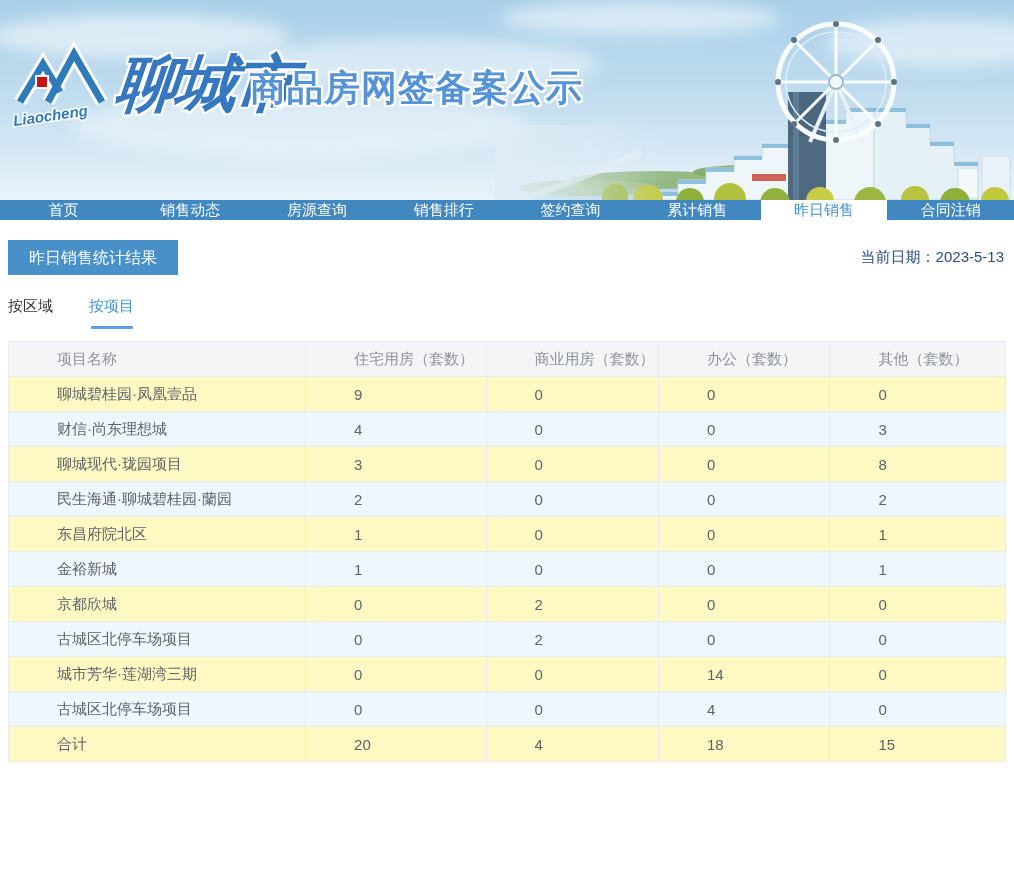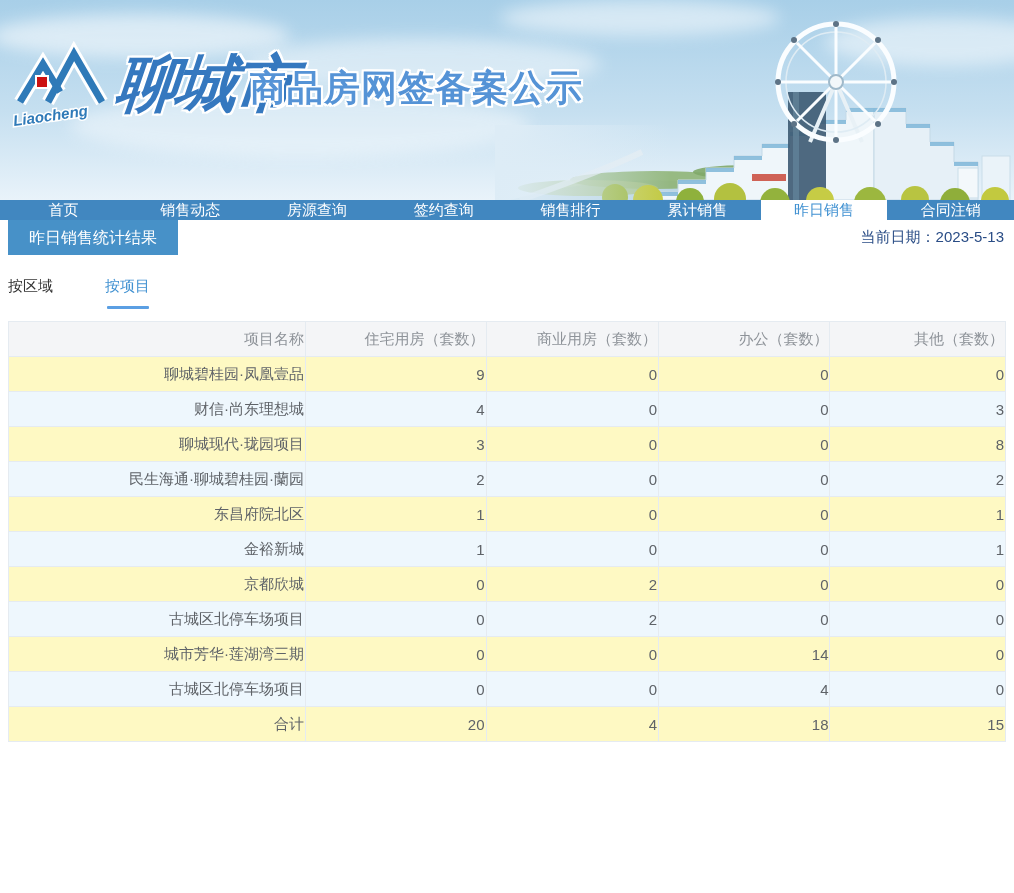--- a/index.html
+++ b/index.html
@@ -44,39 +44,39 @@
   }
   
   .nav-bar{display:flex;width:100%;height:20px;background:var(--nav-bg);}
   .nav-item{
     flex:1;display:flex;align-items:center;justify-content:center;
     color:#fff;font-size:15px;text-decoration:none;cursor:pointer;white-space:nowrap;
   }
   .nav-item.active{background:#fff;color:var(--active-link);}
   
   .content{padding:0 8px;}
-  .section-head{display:flex;justify-content:space-between;align-items:center;height:35px;}
+  .section-head{display:flex;justify-content:space-between;align-items:center;margin-top:20px;height:35px;}
   .section-badge{
     background:var(--badge-bg);color:#fff;font-size:16px;
     line-height:35px;padding:0 21px;white-space:nowrap;
   }
   .current-date{font-size:15px;color:var(--date-text);padding-right:2px;}
-  .tabs{display:flex;gap:52px;margin-top:22px;}
+  .tabs{display:flex;gap:36px;margin-top:22px;}
   .tab{font-size:15px;color:#333;cursor:pointer;position:relative;padding-bottom:13px;}
   .tab.active{color:var(--active-link);}
   .tab .underline{display:none;}
   .tab.active .underline{
     display:block;position:absolute;left:50%;transform:translateX(-50%);
     bottom:0;width:42px;height:3px;background:#5b9fe3;border-radius:1px;
   }
   
   table.sales{width:100%;border-collapse:collapse;margin-top:12px;table-layout:fixed;}
   .sales th,.sales td{
     border:1px solid var(--table-border);height:35px;
-    text-align:right;vertical-align:middle;font-weight:normal;font-size:15px;
+    text-align:left;vertical-align:middle;font-weight:normal;font-size:15px;
     overflow:hidden;white-space:nowrap;padding-left:48px;
   }
   .sales th{background:#f4f5f7;color:var(--header-text);}
   .sales td{color:var(--cell-text);background:#fef9c3;}
   .sales tbody tr:nth-child(even) td{background:var(--stripe-bg);}
 </style>
 </head>
 <body>
 
 <div class="page">
@@ -176,22 +176,22 @@
       </svg>
     </div>
     <div class="city-name">聊城市</div>
     <div class="site-title">商品房网签备案公示</div>
   </header>
 
   <nav class="nav-bar">
       <a class="nav-item">首页</a>
       <a class="nav-item">销售动态</a>
       <a class="nav-item">房源查询</a>
+      <a class="nav-item">销售排行</a>
       <a class="nav-item">签约查询</a>
-      <a class="nav-item">销售排行</a>
       <a class="nav-item">累计销售</a>
       <a class="nav-item active">昨日销售</a>
       <a class="nav-item">合同注销</a>
     </nav>
 
   <main class="content">
     <div class="section-head">
       <div class="section-badge">昨日销售统计结果</div>
       <div class="current-date">当前日期：2023-5-13</div>
     </div>

